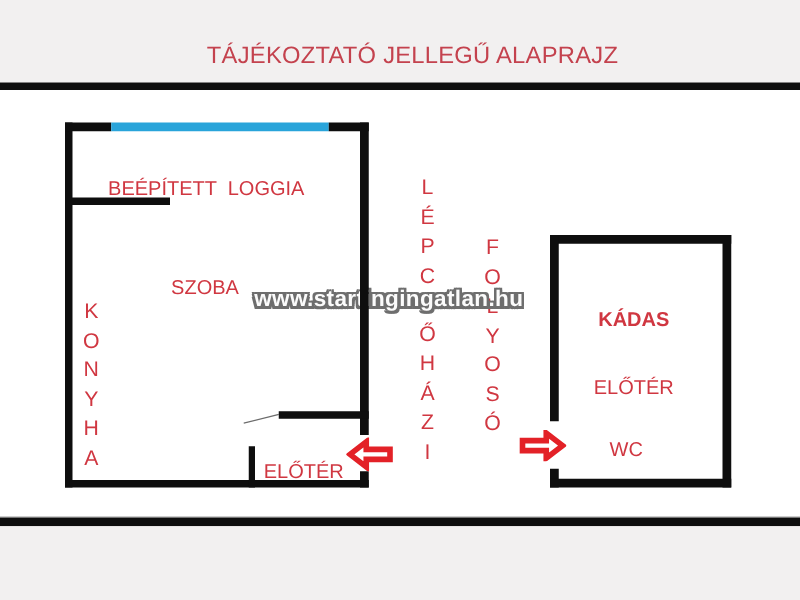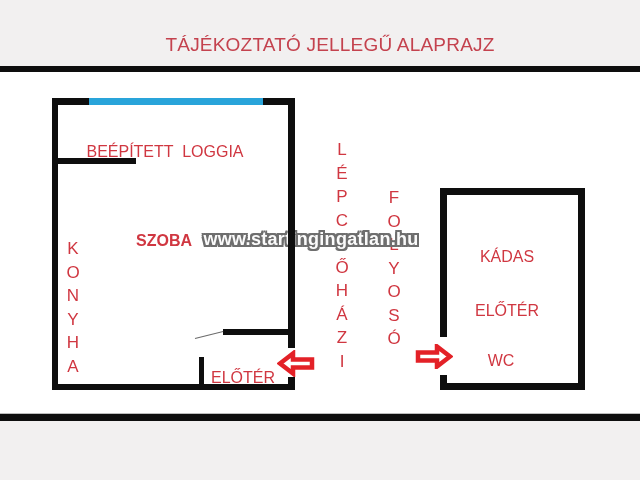--- a/index.html
+++ b/index.html
@@ -62,21 +62,21 @@
   <div class="wall" style="left:199px;top:357px;width:5px;height:33px;"></div>
   <div class="door-line"></div>
 
   <div class="wall" style="left:440px;top:188px;width:145px;height:7px;"></div>
   <div class="wall" style="left:440px;top:188px;width:7px;height:149px;"></div>
   <div class="wall" style="left:440px;top:375px;width:7px;height:15px;"></div>
   <div class="wall" style="left:578px;top:188px;width:7px;height:202px;"></div>
   <div class="wall" style="left:440px;top:383px;width:145px;height:7px;"></div>
 
   <div class="lbl center" style="left:80px;top:127px;width:170px;">BEÉPÍTETT  LOGGIA</div>
-  <div class="lbl center" style="left:114px;top:216px;width:100px;font-weight:bold;">SZOBA</div>
+  <div class="lbl center" style="left:114px;top:206px;width:100px;">SZOBA</div>
   <div class="vword" style="left:63px;top:237px;width:20px;">
       <div>K</div>
       <div>O</div>
       <div>N</div>
       <div>Y</div>
       <div>H</div>
       <div>A</div>
     </div>
   <div class="vword" style="left:332px;top:138px;width:20px;">
       <div>L</div>
@@ -92,21 +92,21 @@
     </div>
   <div class="vword" style="left:384px;top:186px;width:20px;">
       <div>F</div>
       <div>O</div>
       <div>L</div>
       <div>Y</div>
       <div>O</div>
       <div>S</div>
       <div>Ó</div>
     </div>
-  <div class="lbl center" style="left:457px;top:232px;width:100px;">KÁDAS</div>
+  <div class="lbl center" style="left:457px;top:232px;width:100px;font-weight:bold;">KÁDAS</div>
   <div class="lbl center" style="left:457px;top:286px;width:100px;">ELŐTÉR</div>
   <div class="lbl center" style="left:203px;top:353px;width:80px;">ELŐTÉR</div>
   <div class="lbl center" style="left:451px;top:336px;width:100px;">WC</div>
 
   <svg class="arrow" style="left:277px;top:350px;" width="38" height="27" viewBox="0 0 38 27">
     <path d="M35 9.5 L16 9.5 L16 3.5 L3 13.5 L16 23.5 L16 17.5 L35 17.5 Z" fill="#ffffff" stroke="currentColor" stroke-width="4.5" stroke-linejoin="miter"></path>
   </svg>
   <svg class="arrow" style="left:415px;top:344px;" width="38" height="25" viewBox="0 0 38 25">
     <path d="M3 8.5 L22 8.5 L22 2.5 L35 12.5 L22 22.5 L22 16.5 L3 16.5 Z" fill="#ffffff" stroke="currentColor" stroke-width="4.5" stroke-linejoin="miter"></path>
   </svg>

